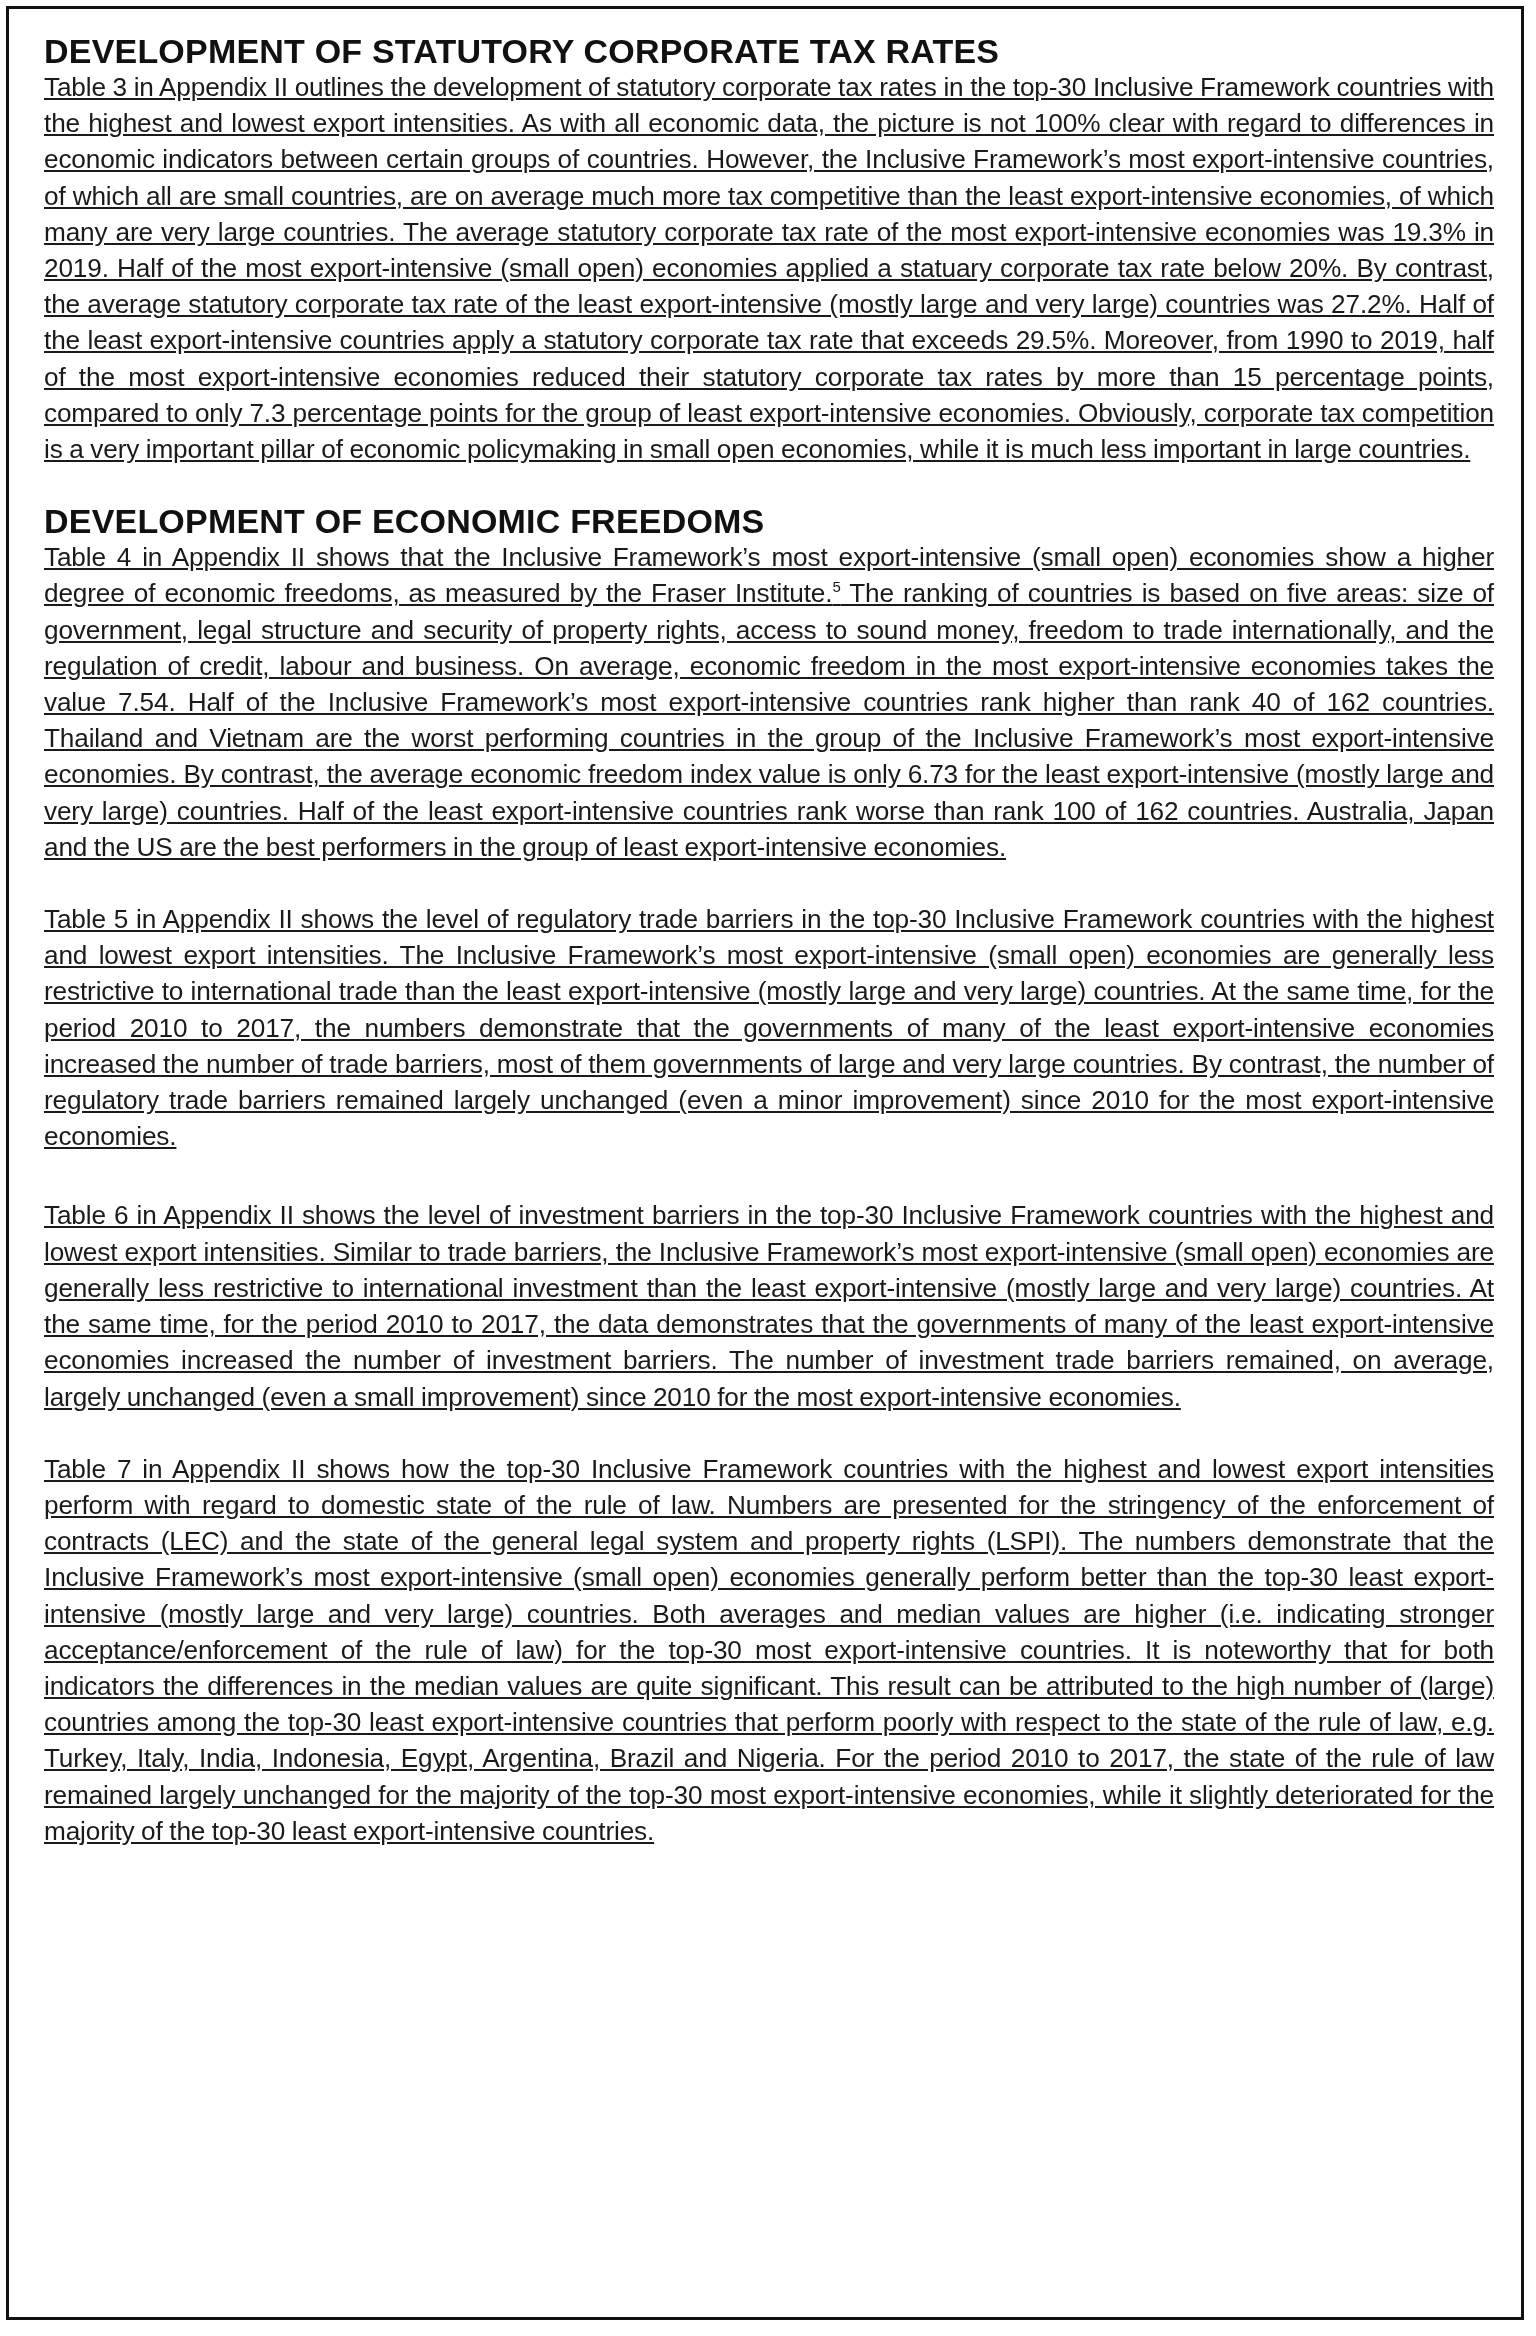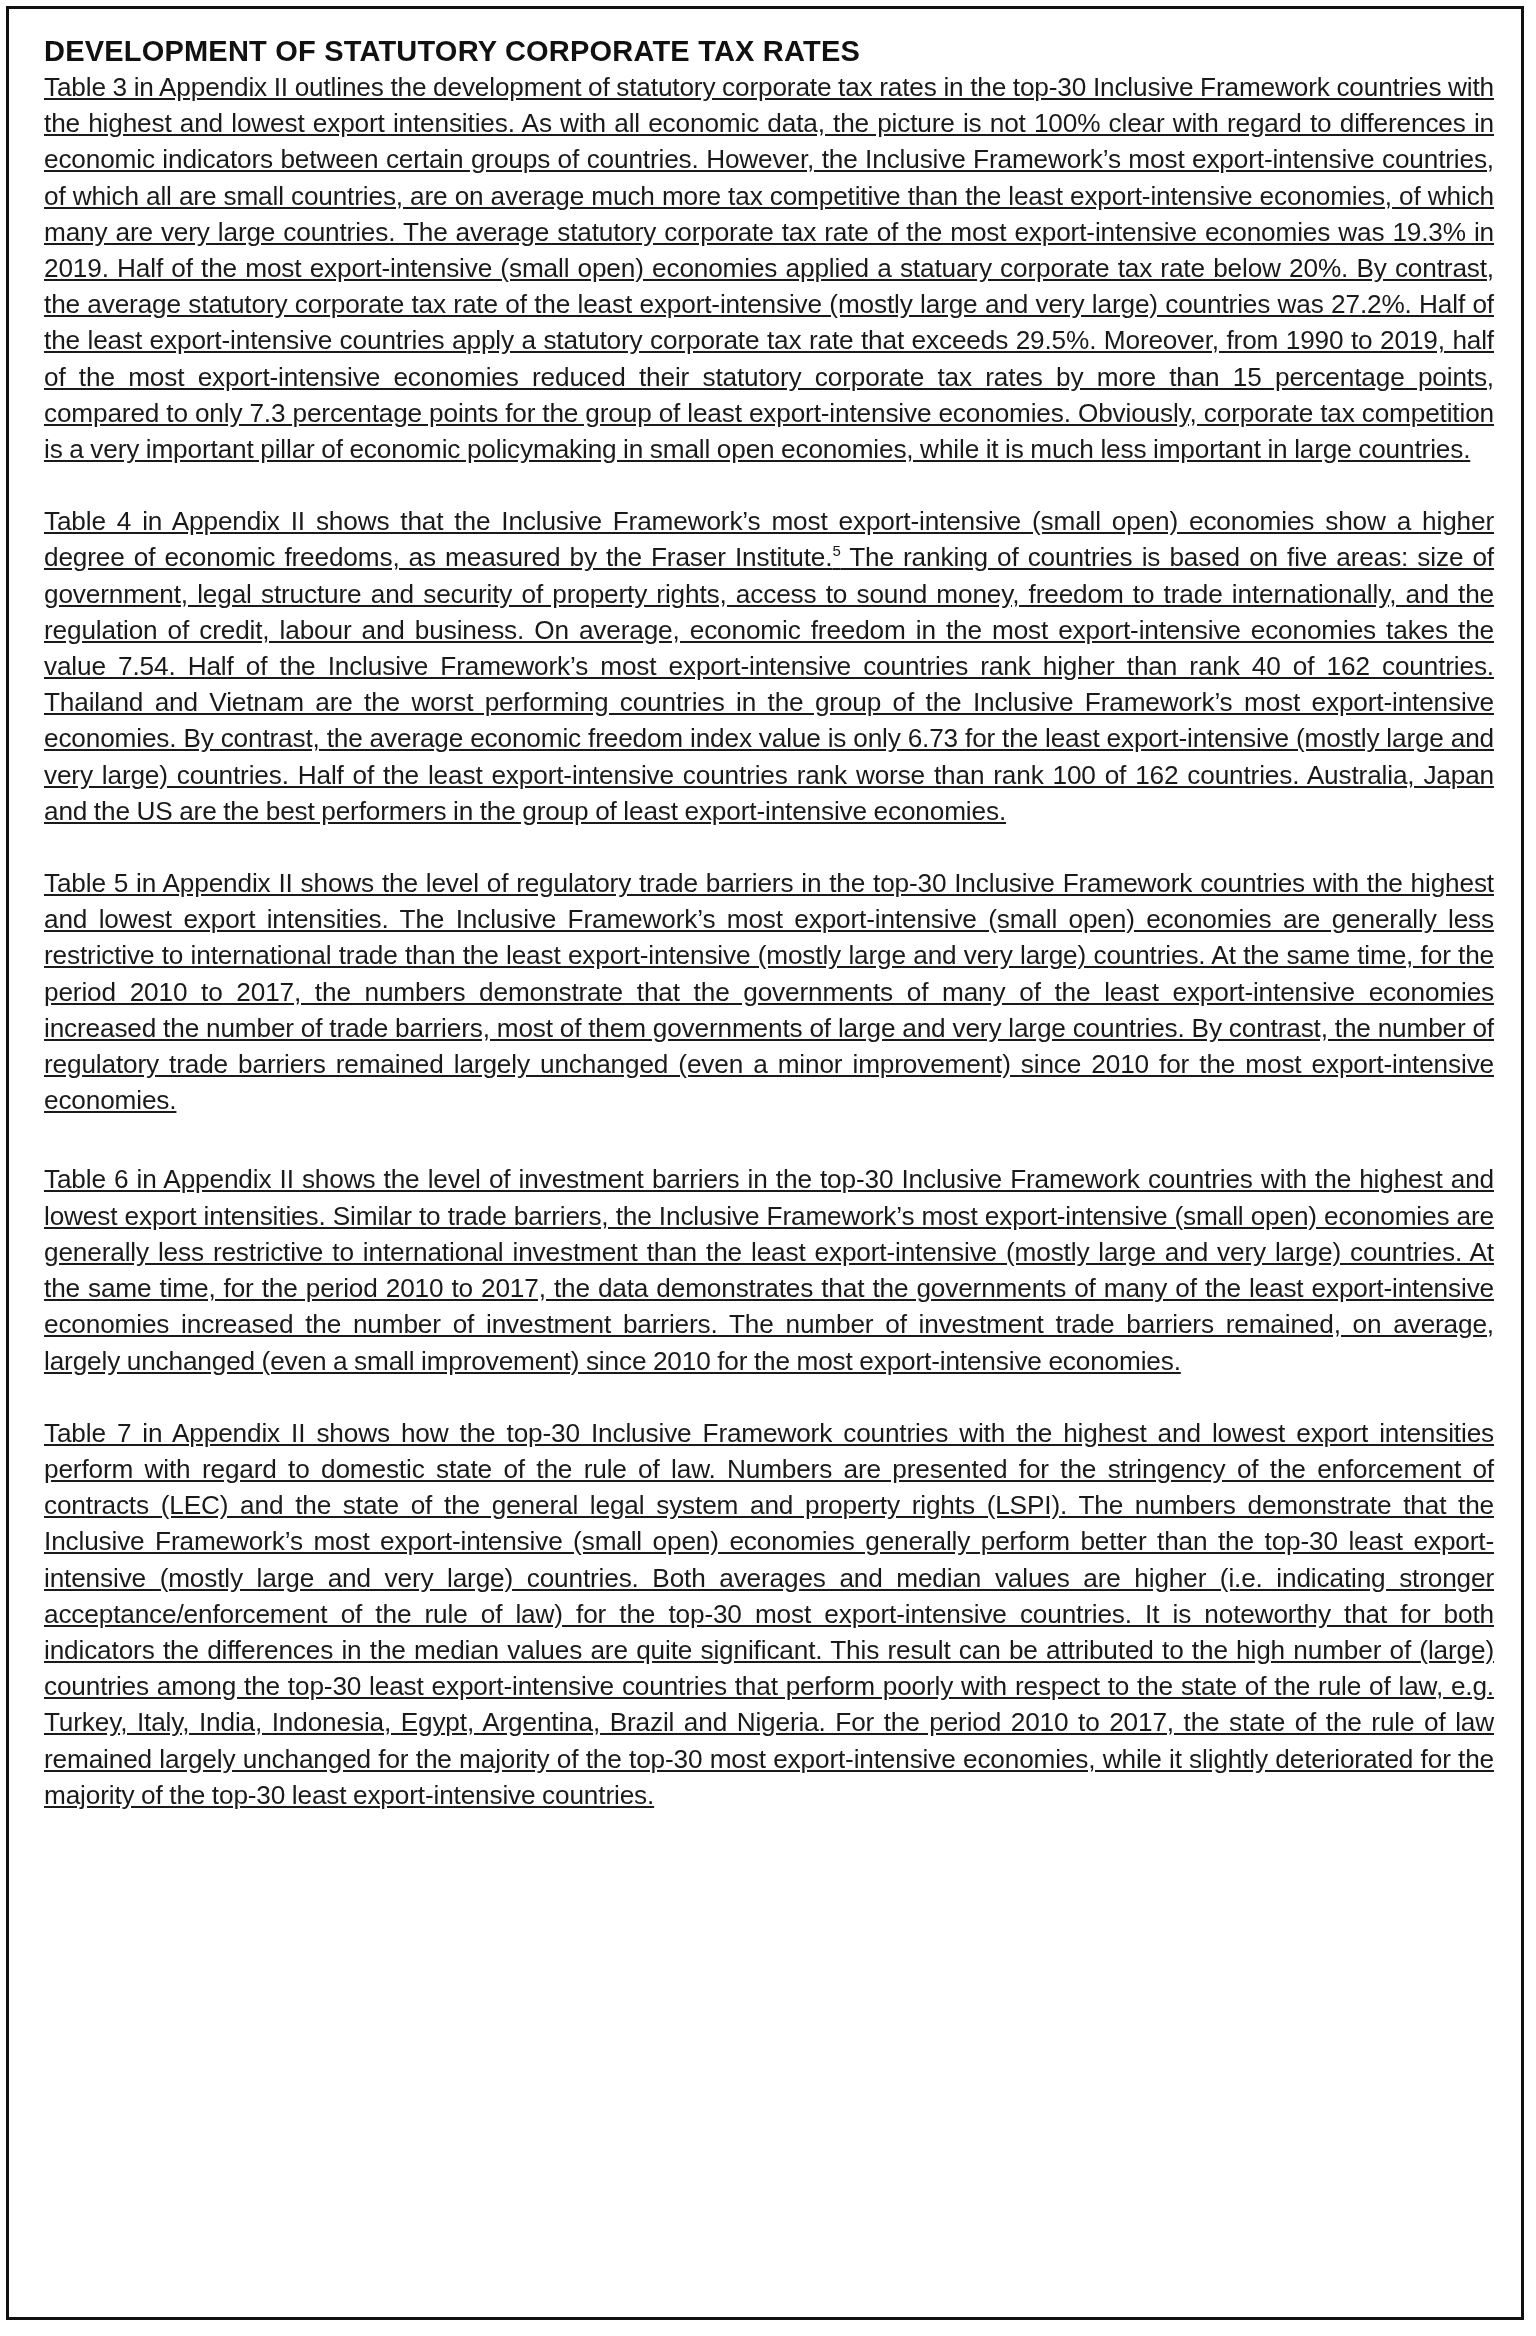--- a/index.html
+++ b/index.html
@@ -10,21 +10,21 @@
     border: 3px solid #111111; box-sizing: border-box;
   }
   .content {
     position: absolute; left: 44px; top: 33px; width: 1450px;
     font-family: "Liberation Sans", sans-serif;
     color: #1a1a1a;
   }
   .section { margin: 0 0 36px 0; }
   .heading {
     font-family: "Liberation Sans", sans-serif;
-    font-weight: bold; font-size: 29px; line-height: 36px;
+    font-weight: bold; font-size: 34px; line-height: 36px;
     letter-spacing: 0.2px; margin: 0; color: #111;
   }
   .para {
     font-size: 26.2px; line-height: 36.2px; margin: 0;
     text-align: justify; hyphens: manual; letter-spacing: -0.15px;
     word-spacing: -0.5px;
     text-decoration: underline;
   }
   .para + .para { margin-top: 43px; }
   sup.fn { font-size: 15px; line-height: 0; vertical-align: super; }
@@ -35,20 +35,21 @@
 <div class="frame"></div>
 
 <div class="content">
 
   <section class="section">
     <h2 class="heading">DEVELOPMENT OF STATUTORY CORPORATE TAX RATES</h2>
     <p class="para">Table 3 in Appendix II outlines the development of statutory corporate tax rates in the top-30 Inclusive Framework countries with the highest and lowest export intensities. As with all economic data, the picture is not 100% clear with regard to differences in economic indicators between certain groups of countries. However, the Inclusive Framework’s most export-intensive countries, of which all are small countries, are on average much more tax competitive than the least export-intensive economies, of which many are very large countries. The average statutory corporate tax rate of the most export-intensive economies was 19.3% in 2019. Half of the most export-intensive (small open) economies applied a statuary corporate tax rate below 20%. By contrast, the average statutory corporate tax rate of the least export-intensive (mostly large and very large) countries was 27.2%. Half of the least export-intensive countries apply a statutory corporate tax rate that exceeds 29.5%. Moreover, from 1990 to 2019, half of the most export-intensive economies reduced their statutory corporate tax rates by more than 15 percentage points, compared to only 7.3 per­centage points for the group of least export-intensive economies. Obviously, corporate tax competition is a very important pillar of economic policymaking in small open economies, while it is much less important in large countries.</p>
   </section>
 
   <section class="section">
+    <h2 class="heading">DEVELOPMENT OF ECONOMIC FREEDOMS</h2>
     <p class="para"><span>Table 4 in Appendix II shows that the Inclusive Framework’s most export-intensive (small open) economies show a higher degree of economic freedoms, as measured by the Fraser Institute.</span><sup class="fn">5</sup><span> The ranking of countries is based on five areas: size of government, legal structure and security of property rights, access to sound money, freedom to trade internationally, and the regulation of credit, labour and business. On average, eco­nomic freedom in the most export-intensive economies takes the value 7.54. Half of the Inclusive Frame­work’s most export-intensive countries rank higher than rank 40 of 162 countries. Thailand and Vietnam are the worst performing countries in the group of the Inclusive Framework’s most export-intensive economies. By contrast, the average economic freedom index value is only 6.73 for the least export-intensive (mostly large and very large) countries. Half of the least export-intensive countries rank worse than rank 100 of 162 countries. Australia, Japan and the US are the best performers in the group of least export-intensive economies.</span></p>
   </section>
 
   <section class="section">
     <p class="para">Table 5 in Appendix II shows the level of regulatory trade barriers in the top-30 Inclusive Framework coun­tries with the highest and lowest export intensities. The Inclusive Framework’s most export-intensive (small open) economies are generally less restrictive to international trade than the least export-intensive (mostly large and very large) countries. At the same time, for the period 2010 to 2017, the numbers demonstrate that the governments of many of the least export-intensive economies increased the number of trade barri­ers, most of them governments of large and very large countries. By contrast, the number of regulatory trade barriers remained largely unchanged (even a minor improvement) since 2010 for the most export-intensive economies.</p>
     <p class="para">Table 6 in Appendix II shows the level of investment barriers in the top-30 Inclusive Framework countries with the highest and lowest export intensities. Similar to trade barriers, the Inclusive Framework’s most export-intensive (small open) economies are generally less restrictive to international investment than the least export-intensive (mostly large and very large) countries. At the same time, for the period 2010 to 2017, the data demonstrates that the governments of many of the least export-intensive economies increased the number of investment barriers. The number of investment trade barriers remained, on average, largely unchanged (even a small improvement) since 2010 for the most export-intensive economies.</p>
   </section>
 
   <section class="section">
     <p class="para">Table 7 in Appendix II shows how the top-30 Inclusive Framework countries with the highest and lowest export intensities perform with regard to domestic state of the rule of law. Numbers are presented for the stringency of the enforcement of contracts (LEC) and the state of the general legal system and property rights (LSPI). The numbers demonstrate that the Inclusive Framework’s most export-intensive (small open) economies generally perform better than the top-30 least export-intensive (mostly large and very large) countries. Both averages and median values are higher (i.e. indicating stronger acceptance/enforcement of the rule of law) for the top-30 most export-intensive countries. It is noteworthy that for both indicators the differences in the median values are quite significant. This result can be attributed to the high number of (large) countries among the top-30 least export-intensive countries that perform poorly with respect to the state of the rule of law, e.g. Turkey, Italy, India, Indonesia, Egypt, Argentina, Brazil and Nigeria. For the period 2010 to 2017, the state of the rule of law remained largely unchanged for the majority of the top-30 most export-intensive economies, while it slightly deteriorated for the majority of the top-30 least export-intensive countries.</p>

